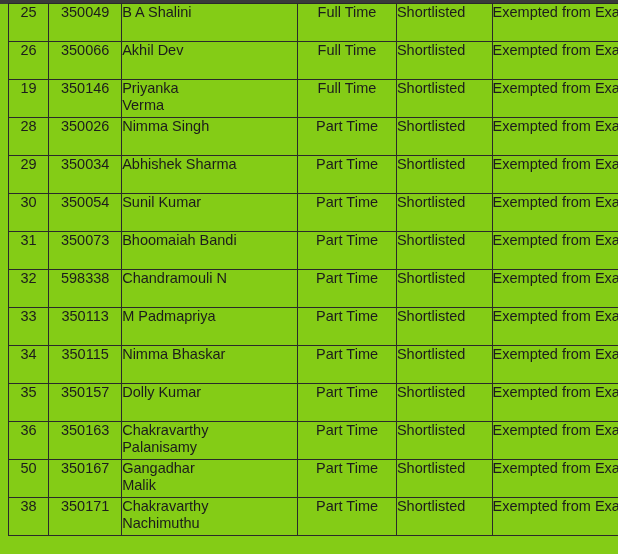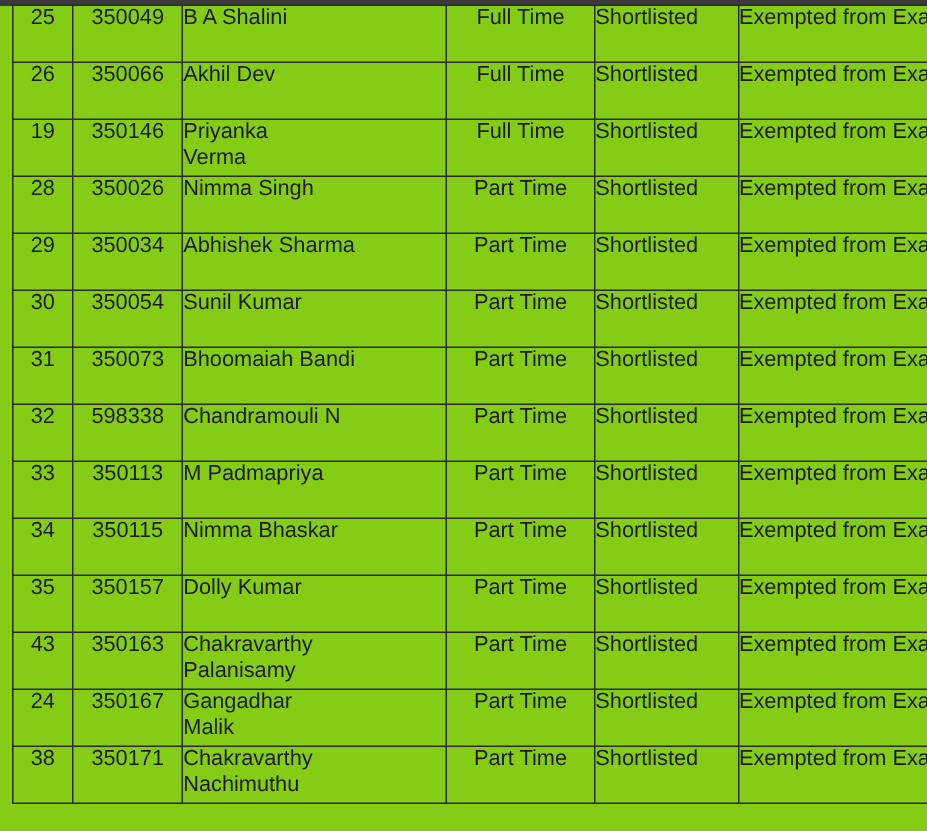--- a/index.html
+++ b/index.html
@@ -165,32 +165,32 @@
           <td class="c-sno">35</td>
           <td class="c-id">350157</td>
           <td class="c-name">
             <span class="name-line">Dolly Kumar</span>
           </td>
           <td class="c-mode">Part Time</td>
           <td class="c-status">Shortlisted</td>
           <td class="c-remark">Exempted from Exam</td>
         </tr>
         <tr>
-          <td class="c-sno">43</td>
+          <td class="c-sno">36</td>
           <td class="c-id">350163</td>
           <td class="c-name">
             <span class="name-line">Chakravarthy</span>
             <span class="name-line">Palanisamy</span>
           </td>
           <td class="c-mode">Part Time</td>
           <td class="c-status">Shortlisted</td>
           <td class="c-remark">Exempted from Exam</td>
         </tr>
         <tr>
-          <td class="c-sno">24</td>
+          <td class="c-sno">50</td>
           <td class="c-id">350167</td>
           <td class="c-name">
             <span class="name-line">Gangadhar</span>
             <span class="name-line">Malik</span>
           </td>
           <td class="c-mode">Part Time</td>
           <td class="c-status">Shortlisted</td>
           <td class="c-remark">Exempted from Exam</td>
         </tr>
         <tr>

